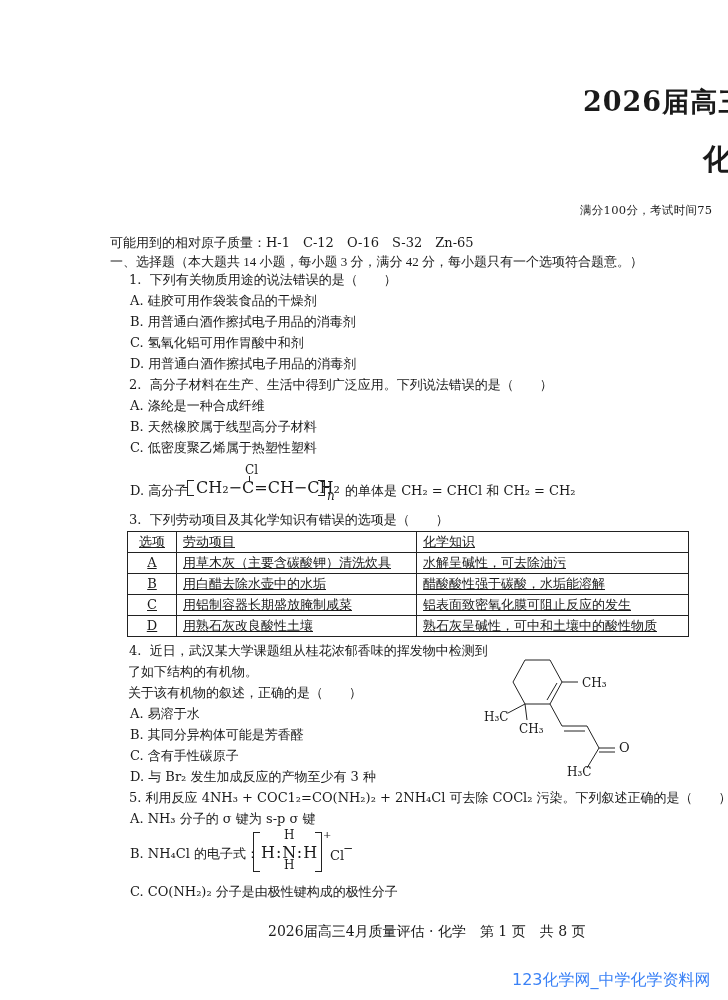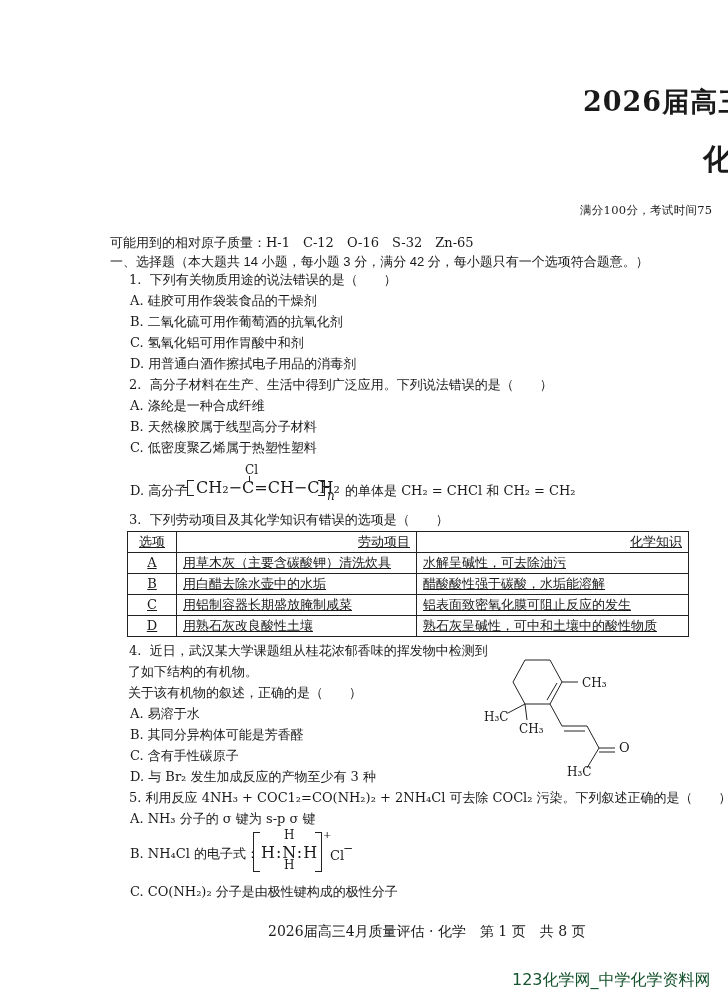--- a/index.html
+++ b/index.html
@@ -3,31 +3,31 @@
 <meta charset="utf-8">
 <style>
   html, body { margin:0; padding:0; background:#ffffff; }
   body { width:728px; height:1000px; position:relative; overflow:hidden; color:#1a1a1a;
          font-family:"DejaVu Serif", "Liberation Serif", serif; }
   .abs { position:absolute; white-space:nowrap; }
   .title { left:583px; top:84px; font-size:27px; font-weight:bold; letter-spacing:1px; font-family:"DejaVu Serif", serif; }
   .subject { left:703px; top:140px; font-size:29px; font-weight:bold; font-family:"DejaVu Serif", serif; }
   .exam-info { left:580px; top:203px; font-size:11.5px; letter-spacing:0.3px; }
   .line { font-size:13px; line-height:21px; }
-  .sans { font-family:Liberation Sans, sans-serif; }
+  .sans { font-family:Liberation Serif, serif; }
   .q { left:129px; }
   .opt { left:130px; }
   table.q3 { position:absolute; left:127px; top:531px; border-collapse:collapse; font-size:13px; }
   table.q3 td { border:1px solid #222; height:20px; padding:0 6px; line-height:20px;text-decoration:underline; }
   table.q3 td.c1 { width:36px; text-align:center; }
   table.q3 td.c2 { width:227px; }
   table.q3 td.c3 { width:259px; }
-  table.q3 tr.head td.c2, table.q3 tr.head td.c3 { text-align:right;margin-left:19px; }
+  table.q3 tr.head td.c2, table.q3 tr.head td.c3 { text-align:left;margin-left:19px; }
   .footer { left:268px; top:923px; font-size:14px; }
-  .watermark { left:512px; top:970px; font-size:16px; color:#14532d; font-family:"DejaVu Sans", "Liberation Sans", sans-serif; }
+  .watermark { left:512px; top:970px; font-size:16px; color:#3b82f6; font-family:"DejaVu Sans", "Liberation Sans", sans-serif; }
   .poly-cl { left:245px; top:463px; font-size:12px; }
   .poly-bar { left:249px; top:476px; width:1px; height:6px; background:#222; }
   .bracket-l { left:187px; top:480px; width:6px; height:14px; border-left:1px solid #222; border-top:1px solid #222; border-bottom:1px solid #222; }
   .bracket-r { left:318px; top:480px; width:6px; height:14px; border-right:1px solid #222; border-top:1px solid #222; border-bottom:1px solid #222; }
   .e-bracket-l { left:253px; top:832px; width:6px; height:38px; border-left:1px solid #222; border-top:1px solid #222; border-bottom:1px solid #222; }
   .e-bracket-r { left:315px; top:832px; width:6px; height:38px; border-right:1px solid #222; border-top:1px solid #222; border-bottom:1px solid #222; }
 </style>
 </head>
 <body>
 
@@ -39,21 +39,21 @@
   <span class="sans">可能用到的相对原子质量：</span><span>H-1　C-12　O-16　S-32　Zn-65</span>
 </div>
 
 <div class="abs line sans" style="left:110px; top:251px;">一、选择题（本大题共 14 小题，每小题 3 分，满分 42 分，每小题只有一个选项符合题意。）</div>
 
 <div class="abs line q" style="top:269px;">
   <span>1.</span>&nbsp;
   <span>下列有关物质用途的说法错误的是（　　）</span>
 </div>
 <div class="abs line opt" style="top:290px;">A.  硅胶可用作袋装食品的干燥剂</div>
-<div class="abs line opt" style="top:311px;">B.  二氧化硫可用作葡萄酒的抗氧化剂</div>
+<div class="abs line opt" style="top:311px;">B.  用普通白酒作擦拭电子用品的消毒剂</div>
 <div class="abs line opt" style="top:332px;">C.  氢氧化铝可用作胃酸中和剂</div>
 <div class="abs line opt" style="top:353px;">D.  用普通白酒作擦拭电子用品的消毒剂</div>
 
 <div class="abs line q" style="top:374px;">
   <span>2.</span>&nbsp;
   <span>高分子材料在生产、生活中得到广泛应用。下列说法错误的是（　　）</span>
 </div>
 <div class="abs line opt" style="top:395px;">A.  涤纶是一种合成纤维</div>
 <div class="abs line opt" style="top:416px;">B.  天然橡胶属于线型高分子材料</div>
 <div class="abs line opt" style="top:437px;">C.  低密度聚乙烯属于热塑性塑料</div>

